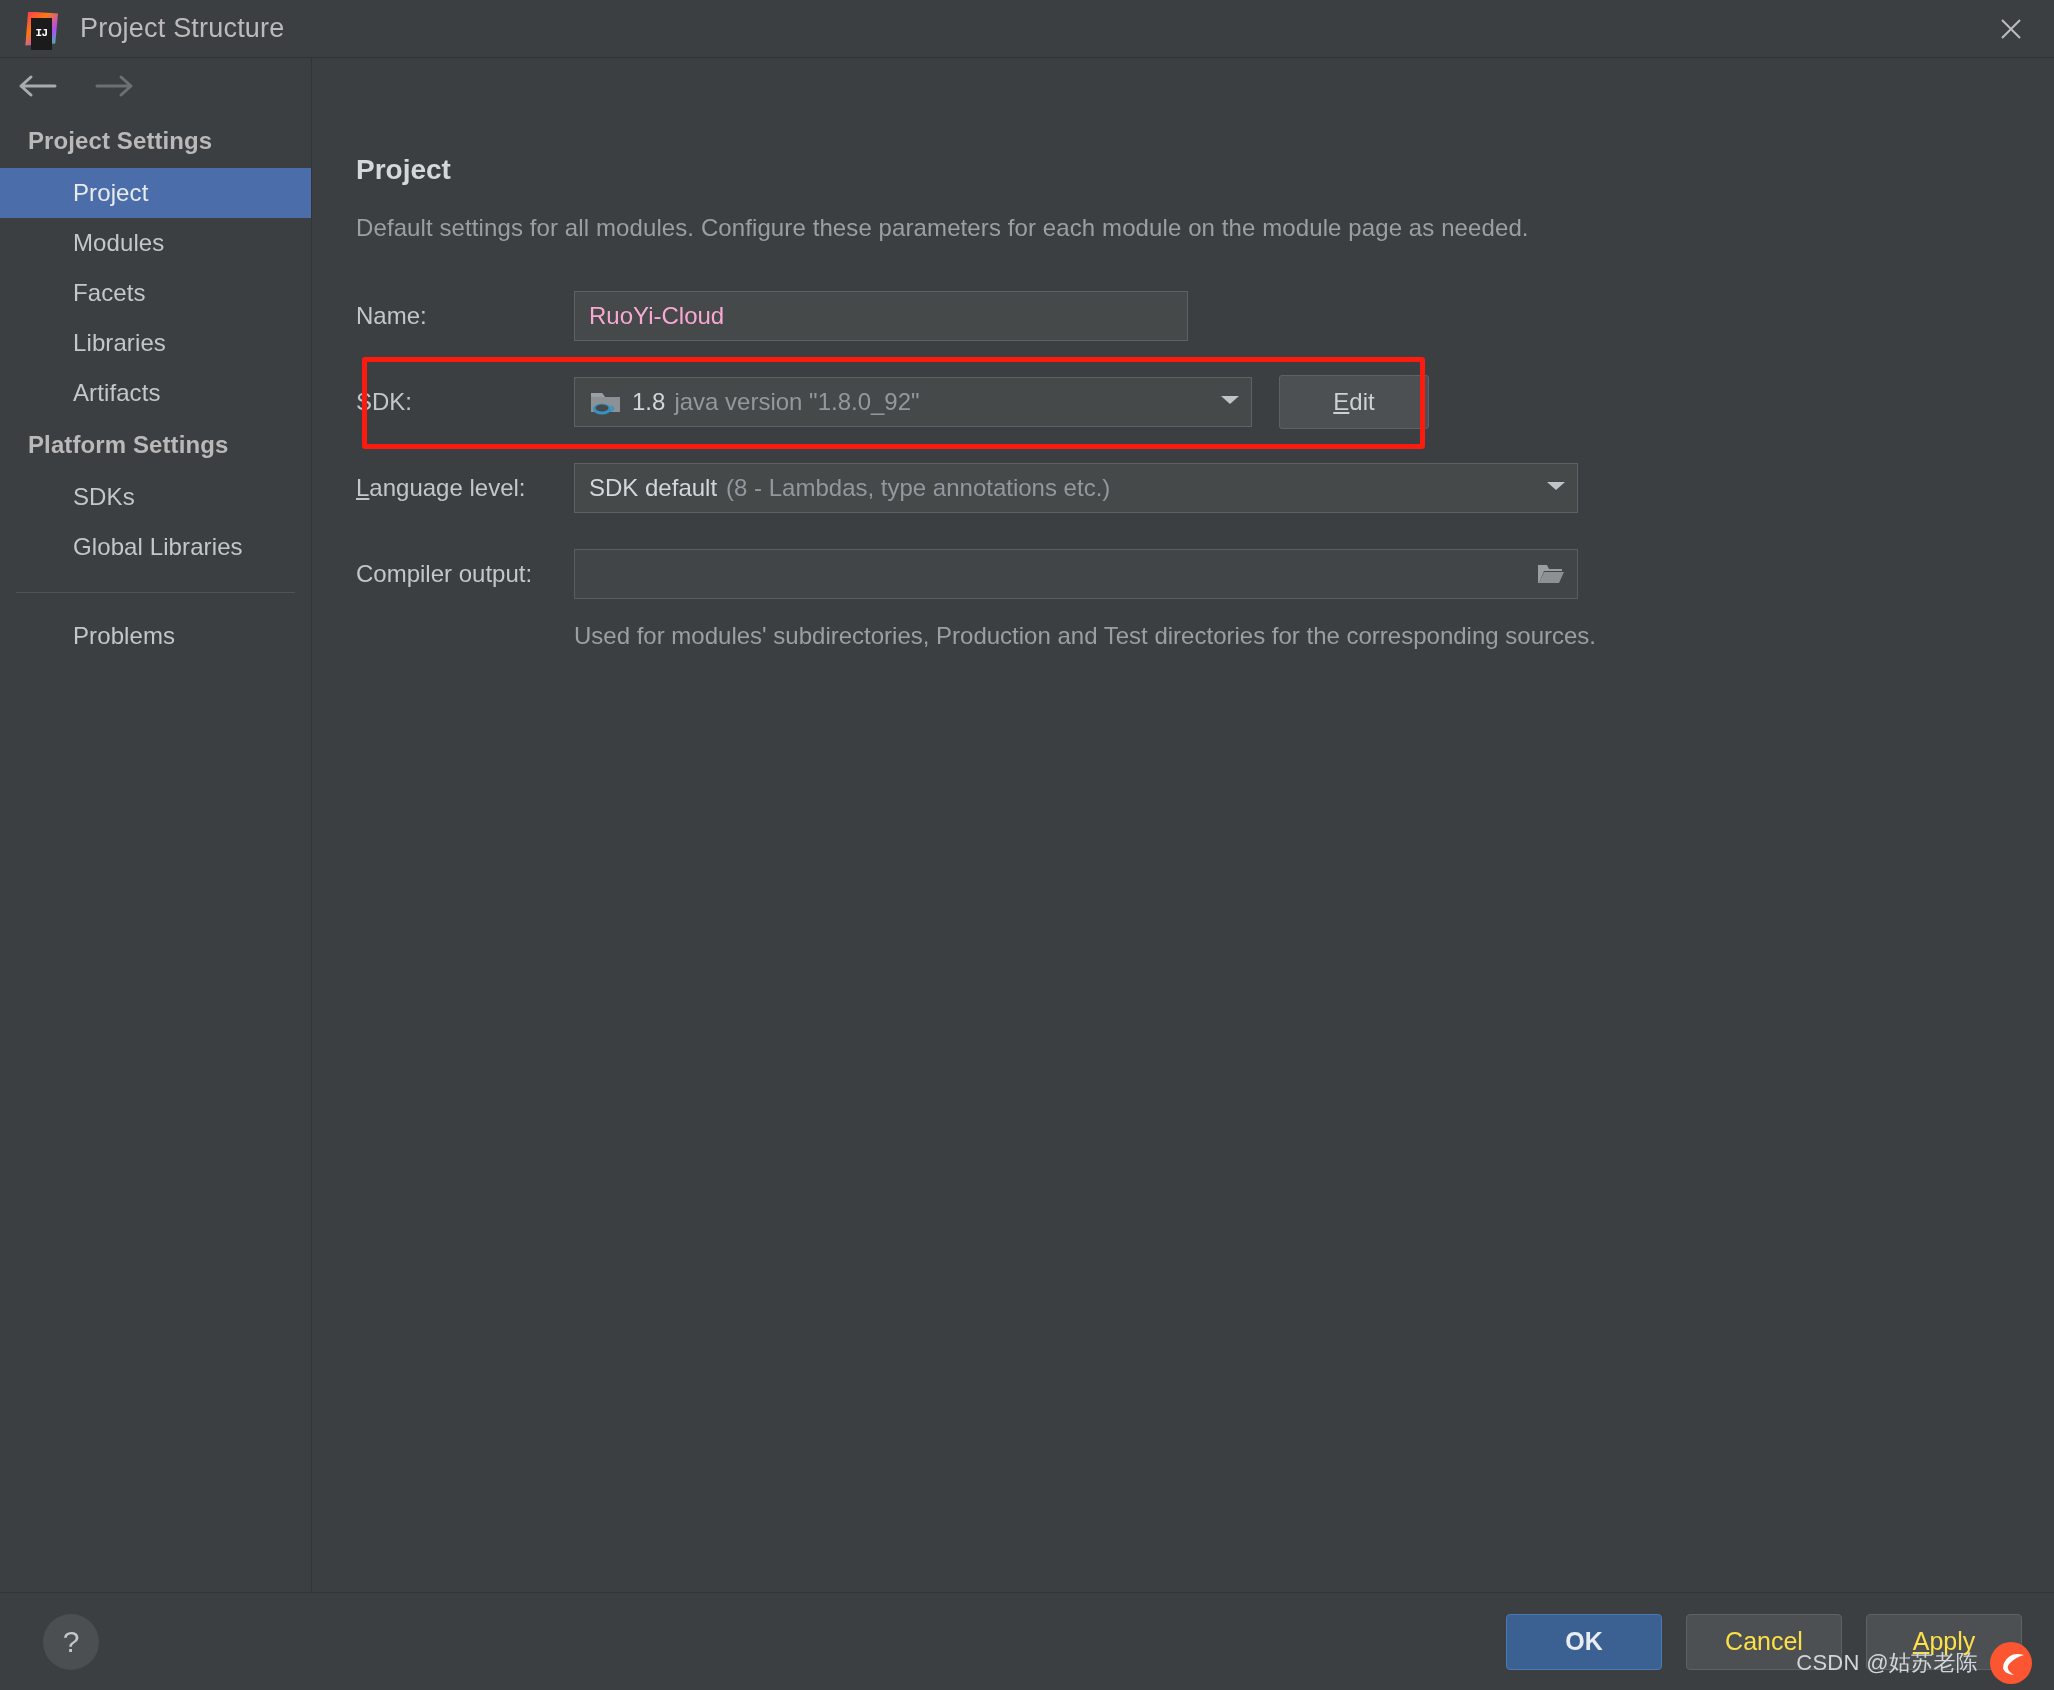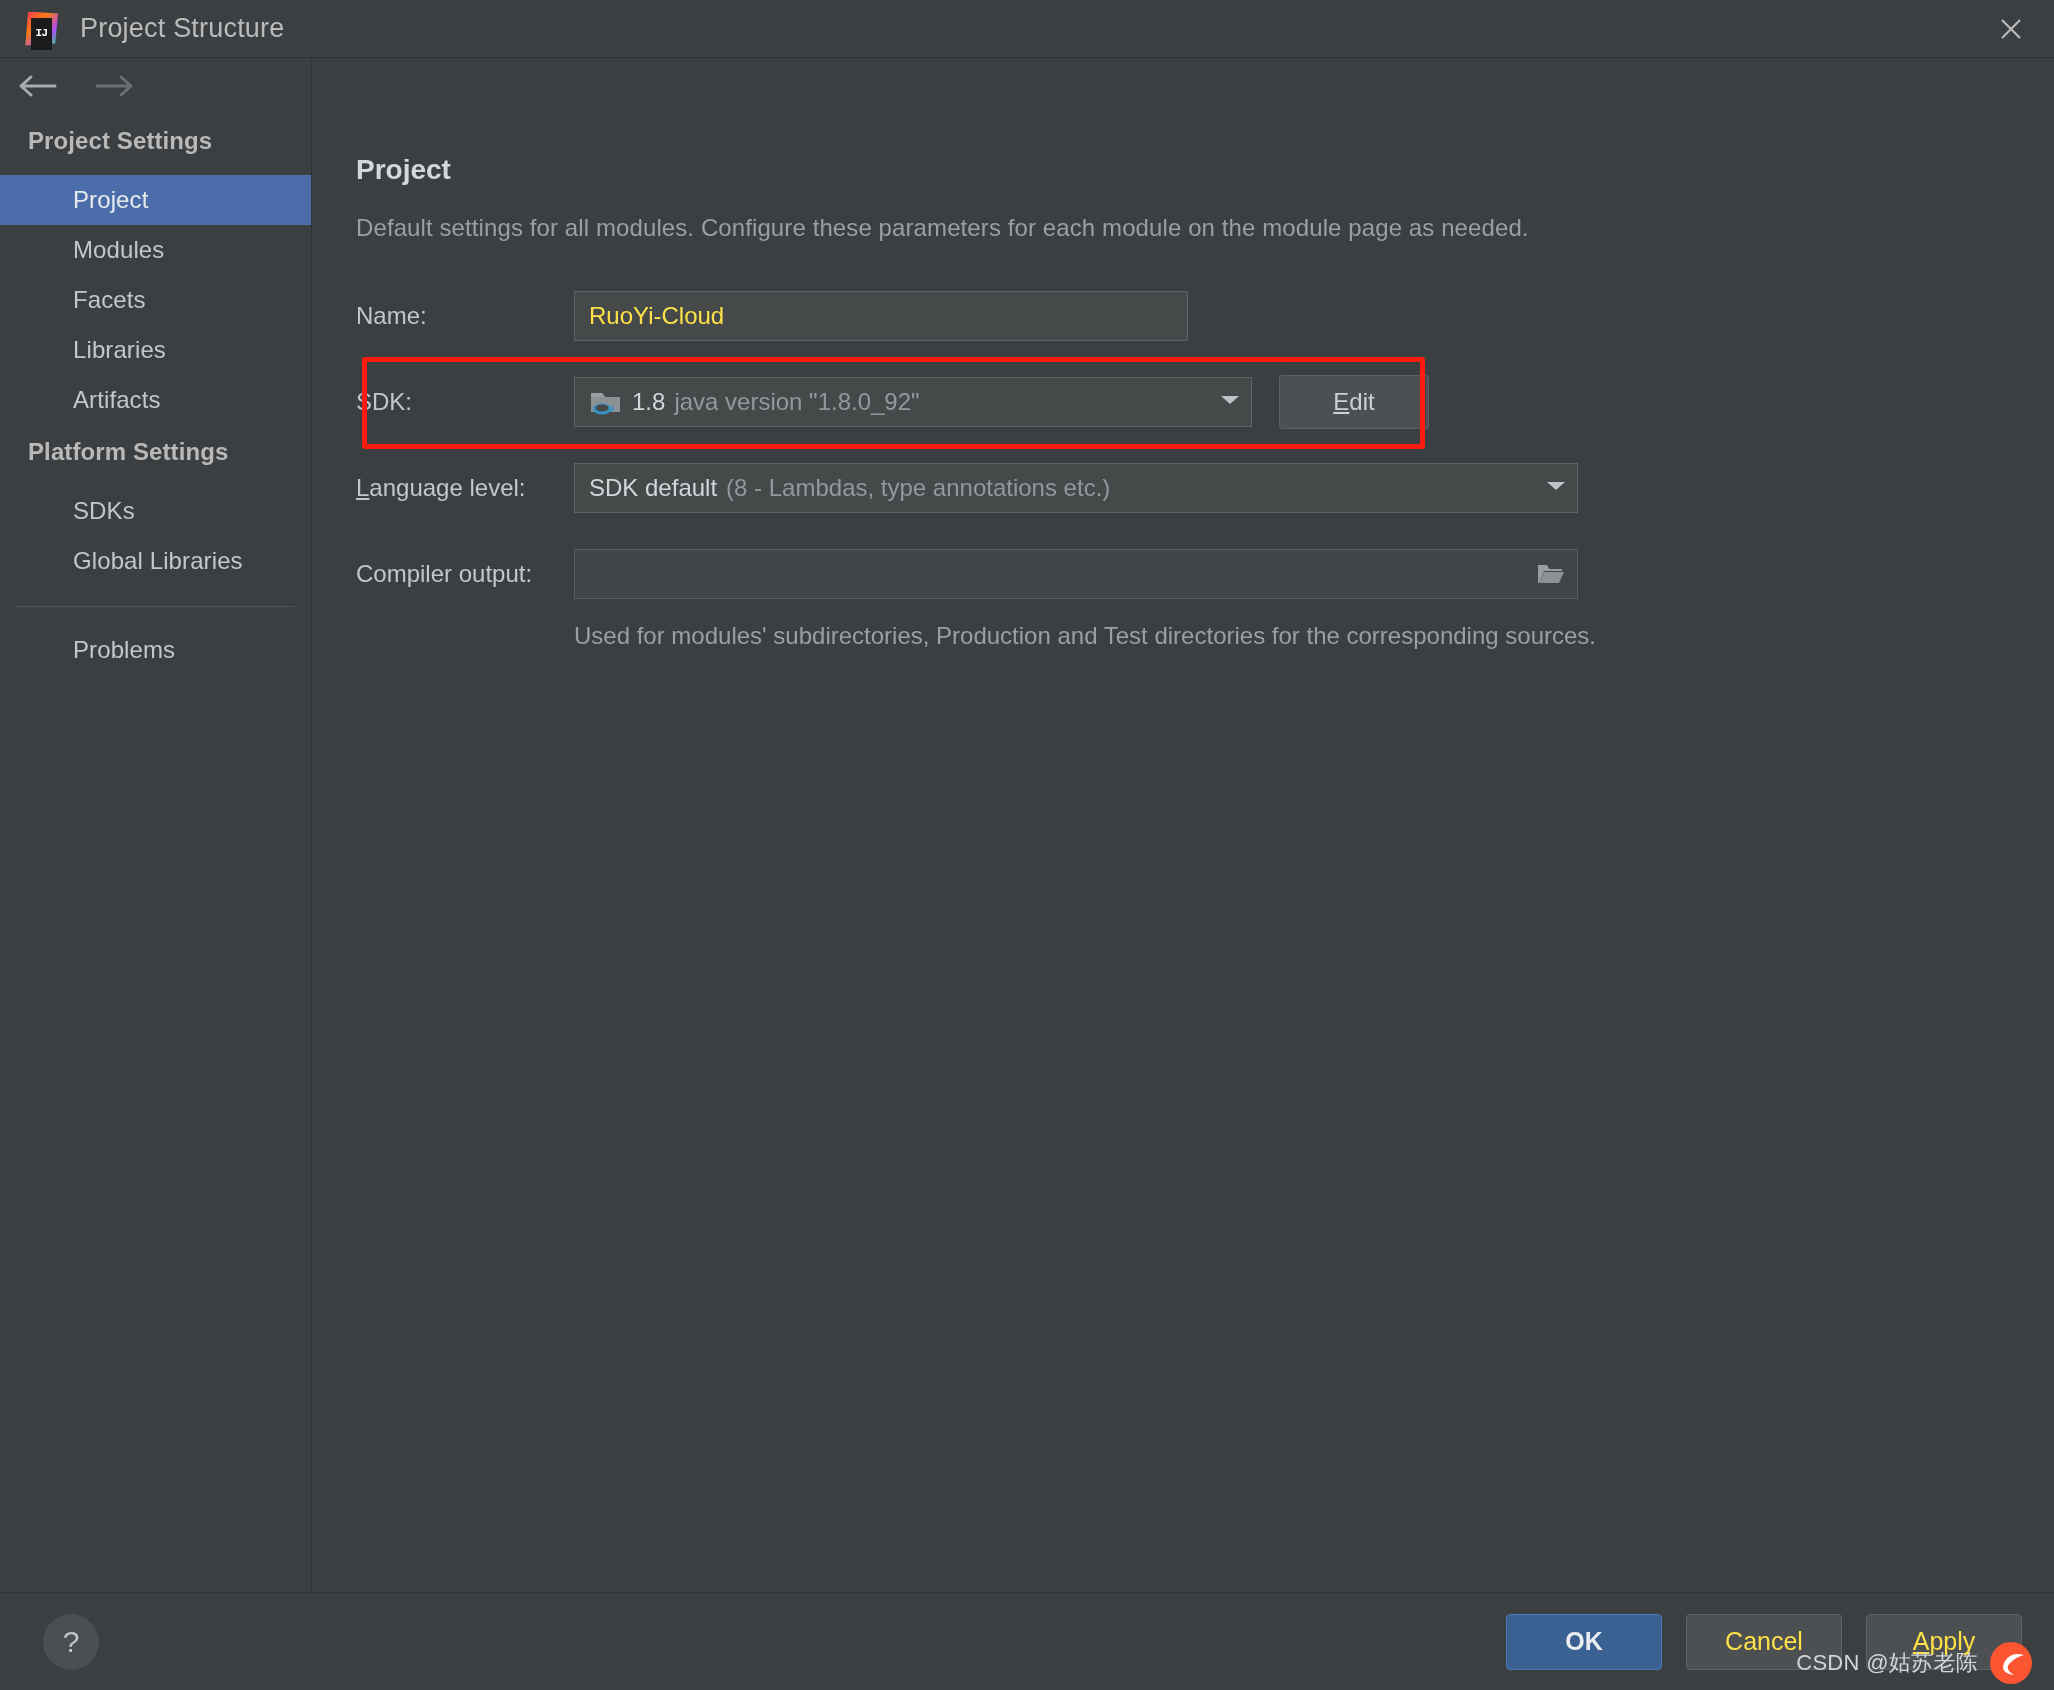--- a/index.html
+++ b/index.html
@@ -104,21 +104,21 @@
     align-items: center;
     padding-left: 16px;
     gap: 32px;
   }
   .arrow-btn { width: 44px; height: 34px; display:flex; align-items:center; justify-content:center; }
 
   .sb-group {
     font-size: 24px;
     font-weight: bold;
     color: #b9b9b9;
-    padding: 13px 0 20px 28px;
+    padding: 13px 0 13px 28px;
     letter-spacing: 0.1px;
   }
   .sb-item {
     font-size: 24px;
     color: #c2c7cc;
     padding: 11px 0 11px 73px;
     letter-spacing: 0.1px;
     white-space: nowrap;
   }
   .sb-item.selected {
@@ -175,21 +175,21 @@
 
   .text-field {
     height: 50px;
     background: #45494a;
     border: 1px solid #5e6264;
     display: flex;
     align-items: center;
     padding: 0 14px;
     box-sizing: border-box;
     font-size: 24px;
-    color: #fde047;
+    color: #f9a8d4;
   }
   #name-field { width: 614px; }
 
   .combo {
     height: 50px;
     background: #45494a;
     border: 1px solid #5e6264;
     display: flex;
     align-items: center;
     padding: 0 10px 0 14px;

